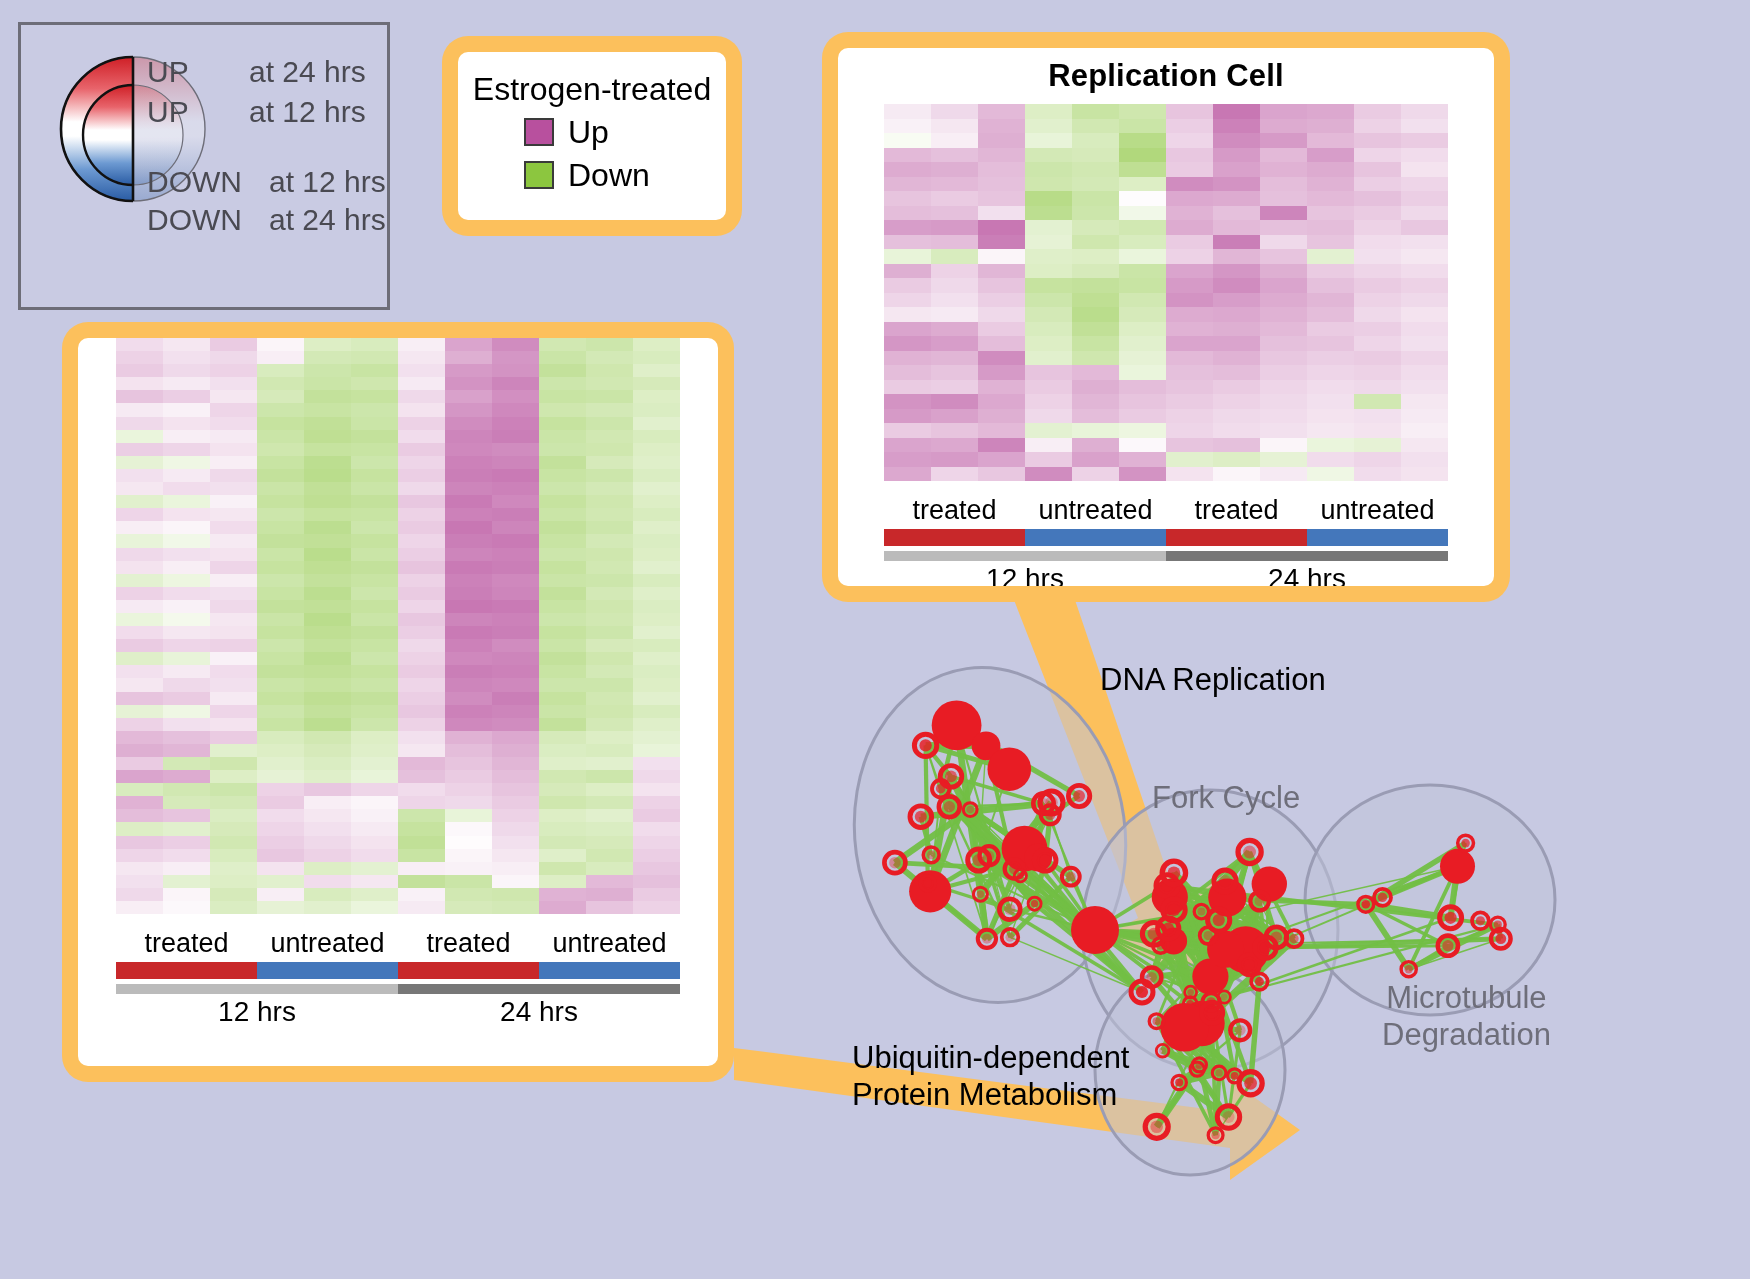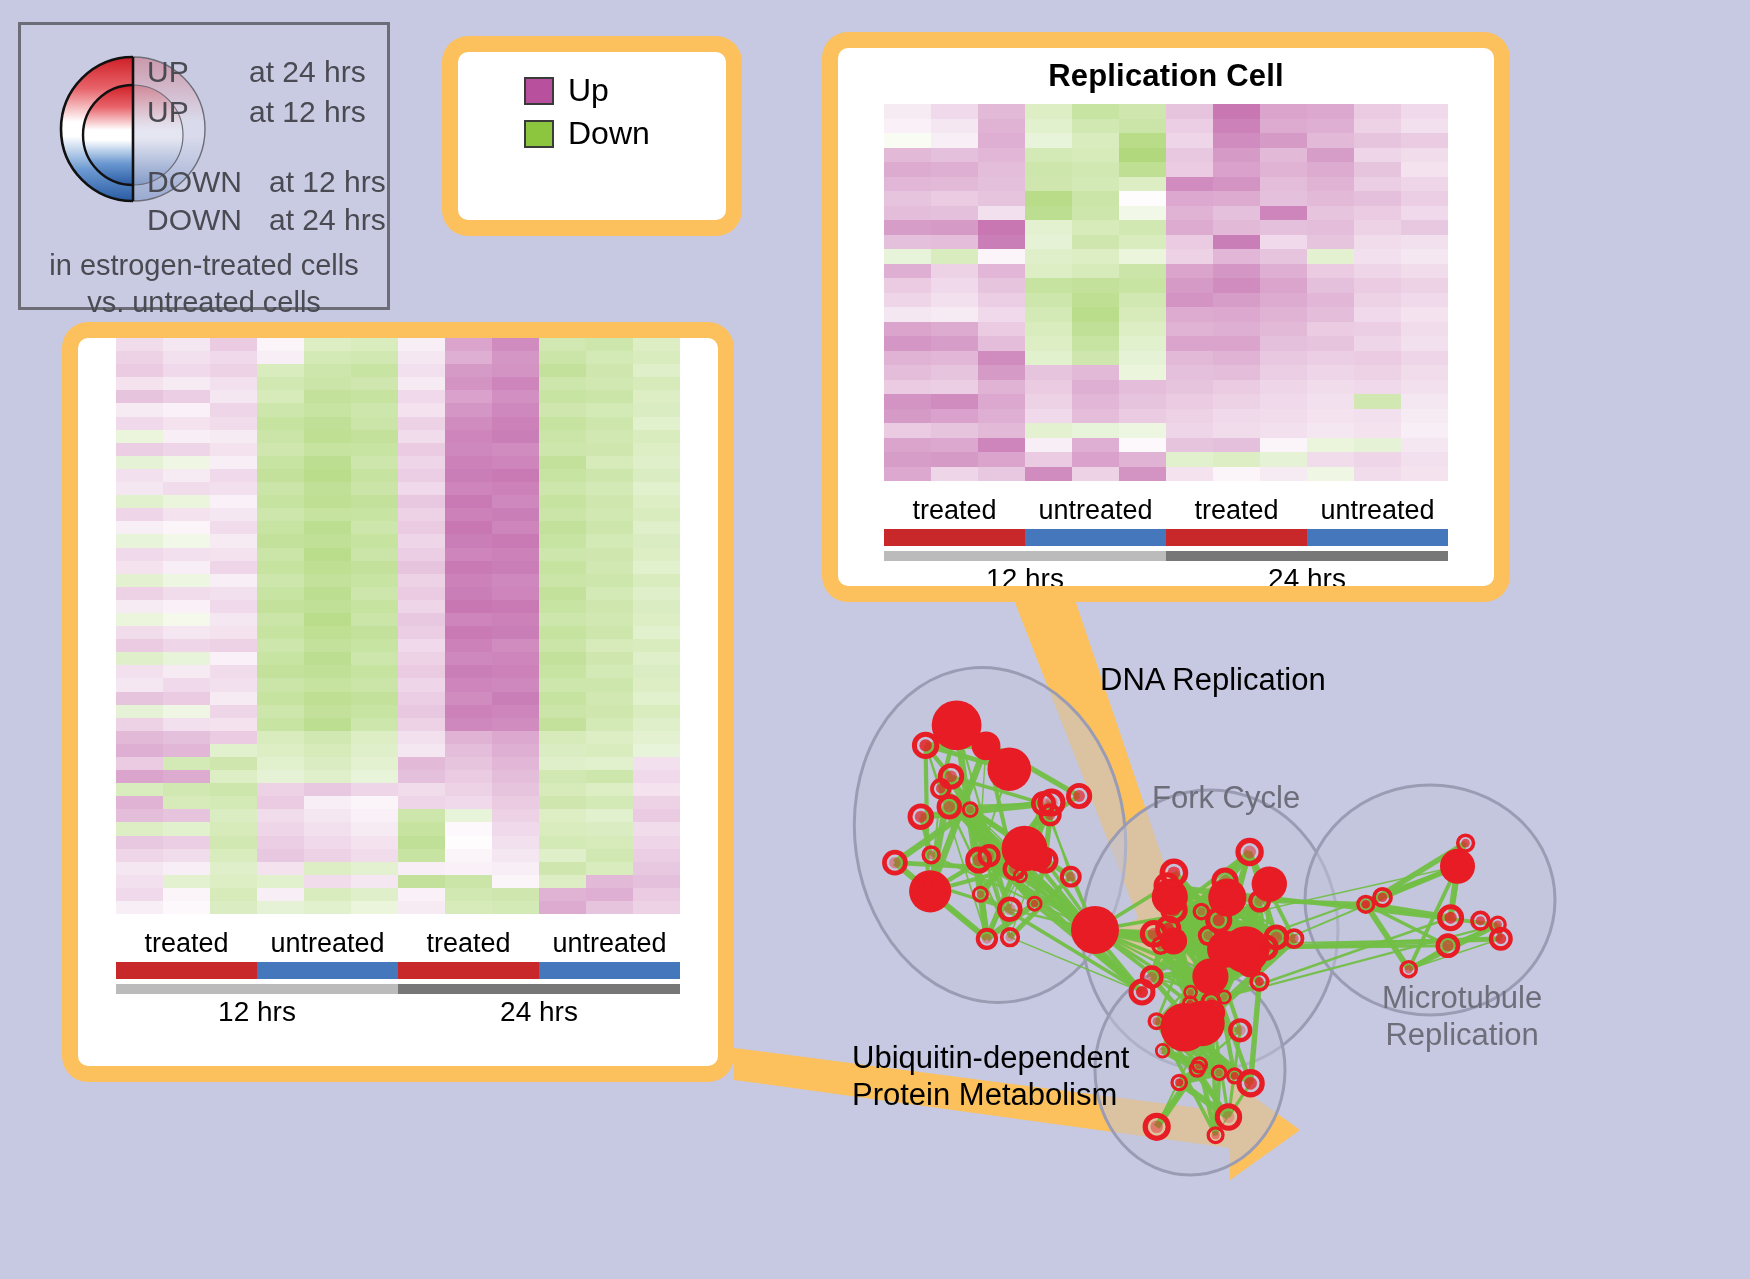--- a/index.html
+++ b/index.html
@@ -126,29 +126,26 @@
 
     <span class="lbl" style="left:126px;top:30px;">UP</span>
     <span class="lbl" style="left:228px;top:30px;">at 24 hrs</span>
     <span class="lbl" style="left:126px;top:70px;">UP</span>
     <span class="lbl" style="left:228px;top:70px;">at 12 hrs</span>
     <span class="lbl" style="left:126px;top:140px;">DOWN</span>
     <span class="lbl" style="left:248px;top:140px;">at 12 hrs</span>
     <span class="lbl" style="left:126px;top:178px;">DOWN</span>
     <span class="lbl" style="left:248px;top:178px;">at 24 hrs</span>
 
-    <div class="foot">
-      <div>in estrogen-treated cells</div>
-      <div>vs. untreated cells</div>
-    </div>
   </div>
 
   <div class="panel" id="updown-legend">
     <div class="panel-inner">
       <div class="t">
+        <div>Estrogen-treated</div>
       </div>
       <div class="sw-row">
         <span class="sw" id="sw-up" style="background: rgb(184, 80, 158);"></span>
         <span class="sw-lbl">Up</span>
       </div>
       <div class="sw-row">
         <span class="sw" id="sw-down" style="background: rgb(140, 198, 63);"></span>
         <span class="sw-lbl">Down</span>
       </div>
     </div>
@@ -1505,18 +1502,18 @@
           <circle cx="407.2" cy="469.1" r="3.9" fill="#e81c24" fill-opacity="0.27"></circle>
           <circle cx="305.0" cy="330.0" r="24.0" fill="#e81c24"></circle>
           <circle cx="352.0" cy="392.0" r="11.0" fill="none" stroke="#e81c24" stroke-width="5.0"></circle>
           <circle cx="352.0" cy="392.0" r="6.1" fill="#e81c24" fill-opacity="0.90"></circle>
         </g>
       </svg>
 
     <div class="net-label" style="left:310px;top:62px;color:#000;">DNA Replication</div>
     <div class="net-label" style="left:362px;top:180px;color:#6e6e7a;">Fork Cycle</div>
     <div class="net-label" style="left:592px;top:380px;color:#6e6e7a;text-align:center;">Microtubule
-Replication</div>
+Degradation</div>
     <div class="net-label" style="left:62px;top:440px;color:#000;">Ubiquitin-dependent
 Protein Metabolism</div>
   </div>
 
 </div>
 
 </body></html>

